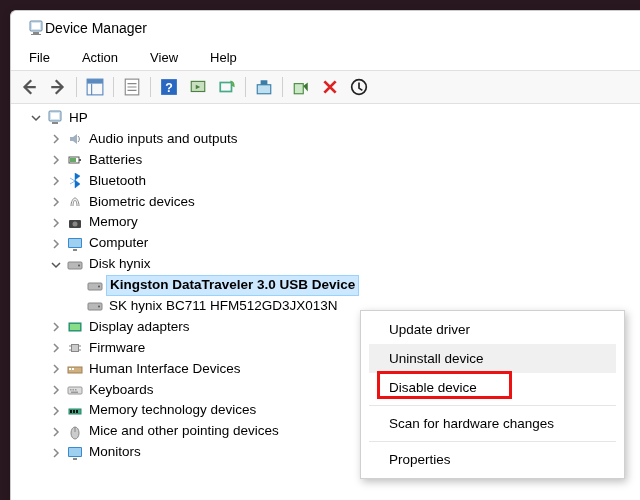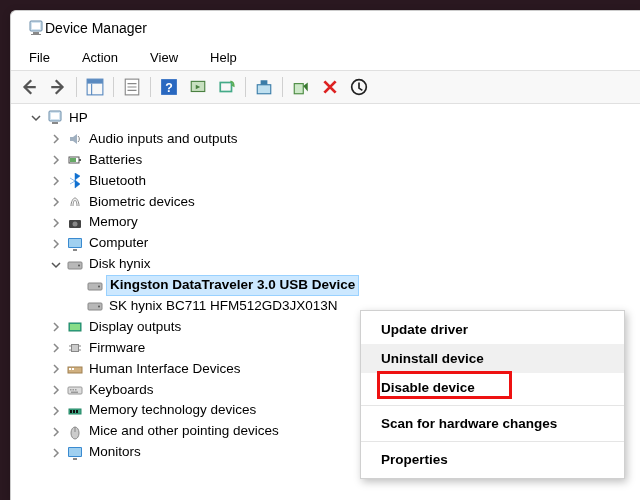--- a/index.html
+++ b/index.html
@@ -15,21 +15,21 @@
   .tsep { width:1px; height:20px; background:#d0d0d0; margin:0 3px; }
   .tree { flex:1; background:#fff; padding:4px 0 0 18px; font-size:13.5px; line-height:1.4; overflow:hidden; }
   .node { display:flex; align-items:center; gap:3px; padding:1px 0; white-space:nowrap; }
   .arrow { width:14px; height:14px; display:flex; align-items:center; justify-content:center; color:#5a5a5a; cursor:default; flex-shrink:0; }
   .arrow svg { width:10px; height:10px; }
   .nicon { width:18px; height:18px; display:flex; align-items:center; justify-content:center; flex-shrink:0; }
   .nicon svg { width:16px; height:16px; }
   .children { padding-left:20px; }
   .node.sel .label { background:#cce8ff; outline:1px solid #99d1ff; padding:0 3px;font-weight:bold; }
   .label { padding:0 2px; }
-  .ctxmenu { position:absolute; left:360px; top:310px; width:265px; background:#fff; border:1px solid #d0d0d0; box-shadow:2px 3px 8px rgba(0,0,0,.25); padding:4px 0; font-size:13.5px;font-weight:bold; }
+  .ctxmenu { position:absolute; left:360px; top:310px; width:265px; background:#fff; border:1px solid #d0d0d0; box-shadow:2px 3px 8px rgba(0,0,0,.25); padding:4px 8px; font-size:13.5px; }
   .ctxmenu .mi { padding:7px 20px; cursor:default; position:relative; }
   .ctxmenu .mi.hov { background:#f0f0f0; }
   .ctxmenu .msep { height:1px; background:#e5e5e5; margin:3px 0; }
   .hl { position:absolute; left:377px; top:371px; width:135px; height:28px; border:3px solid #e11; pointer-events:none; }
 </style>
 </head>
 <body>
 
 <div class="window">
   <div class="titlebar">
@@ -269,21 +269,21 @@
             <svg viewBox="0 0 10 10">
               <path d="M3 1l4 4-4 4" fill="none" stroke="#888" stroke-width="1.5"></path>
             </svg>
           </span>
         <span class="nicon">
             <svg viewBox="0 0 16 16">
               <rect x="2" y="4" width="12" height="8" fill="#3a8" stroke="#286"></rect>
               <rect x="3" y="5" width="10" height="6" fill="#8d8"></rect>
             </svg>
           </span>
-        <span class="label">Display outputs</span>
+        <span class="label">Display adapters</span>
       </div>
       <div class="node">
         <span class="arrow">
             <svg viewBox="0 0 10 10">
               <path d="M3 1l4 4-4 4" fill="none" stroke="#888" stroke-width="1.5"></path>
             </svg>
           </span>
         <span class="nicon">
             <svg viewBox="0 0 16 16">
               <rect x="4" y="4" width="8" height="8" fill="#888"></rect>

